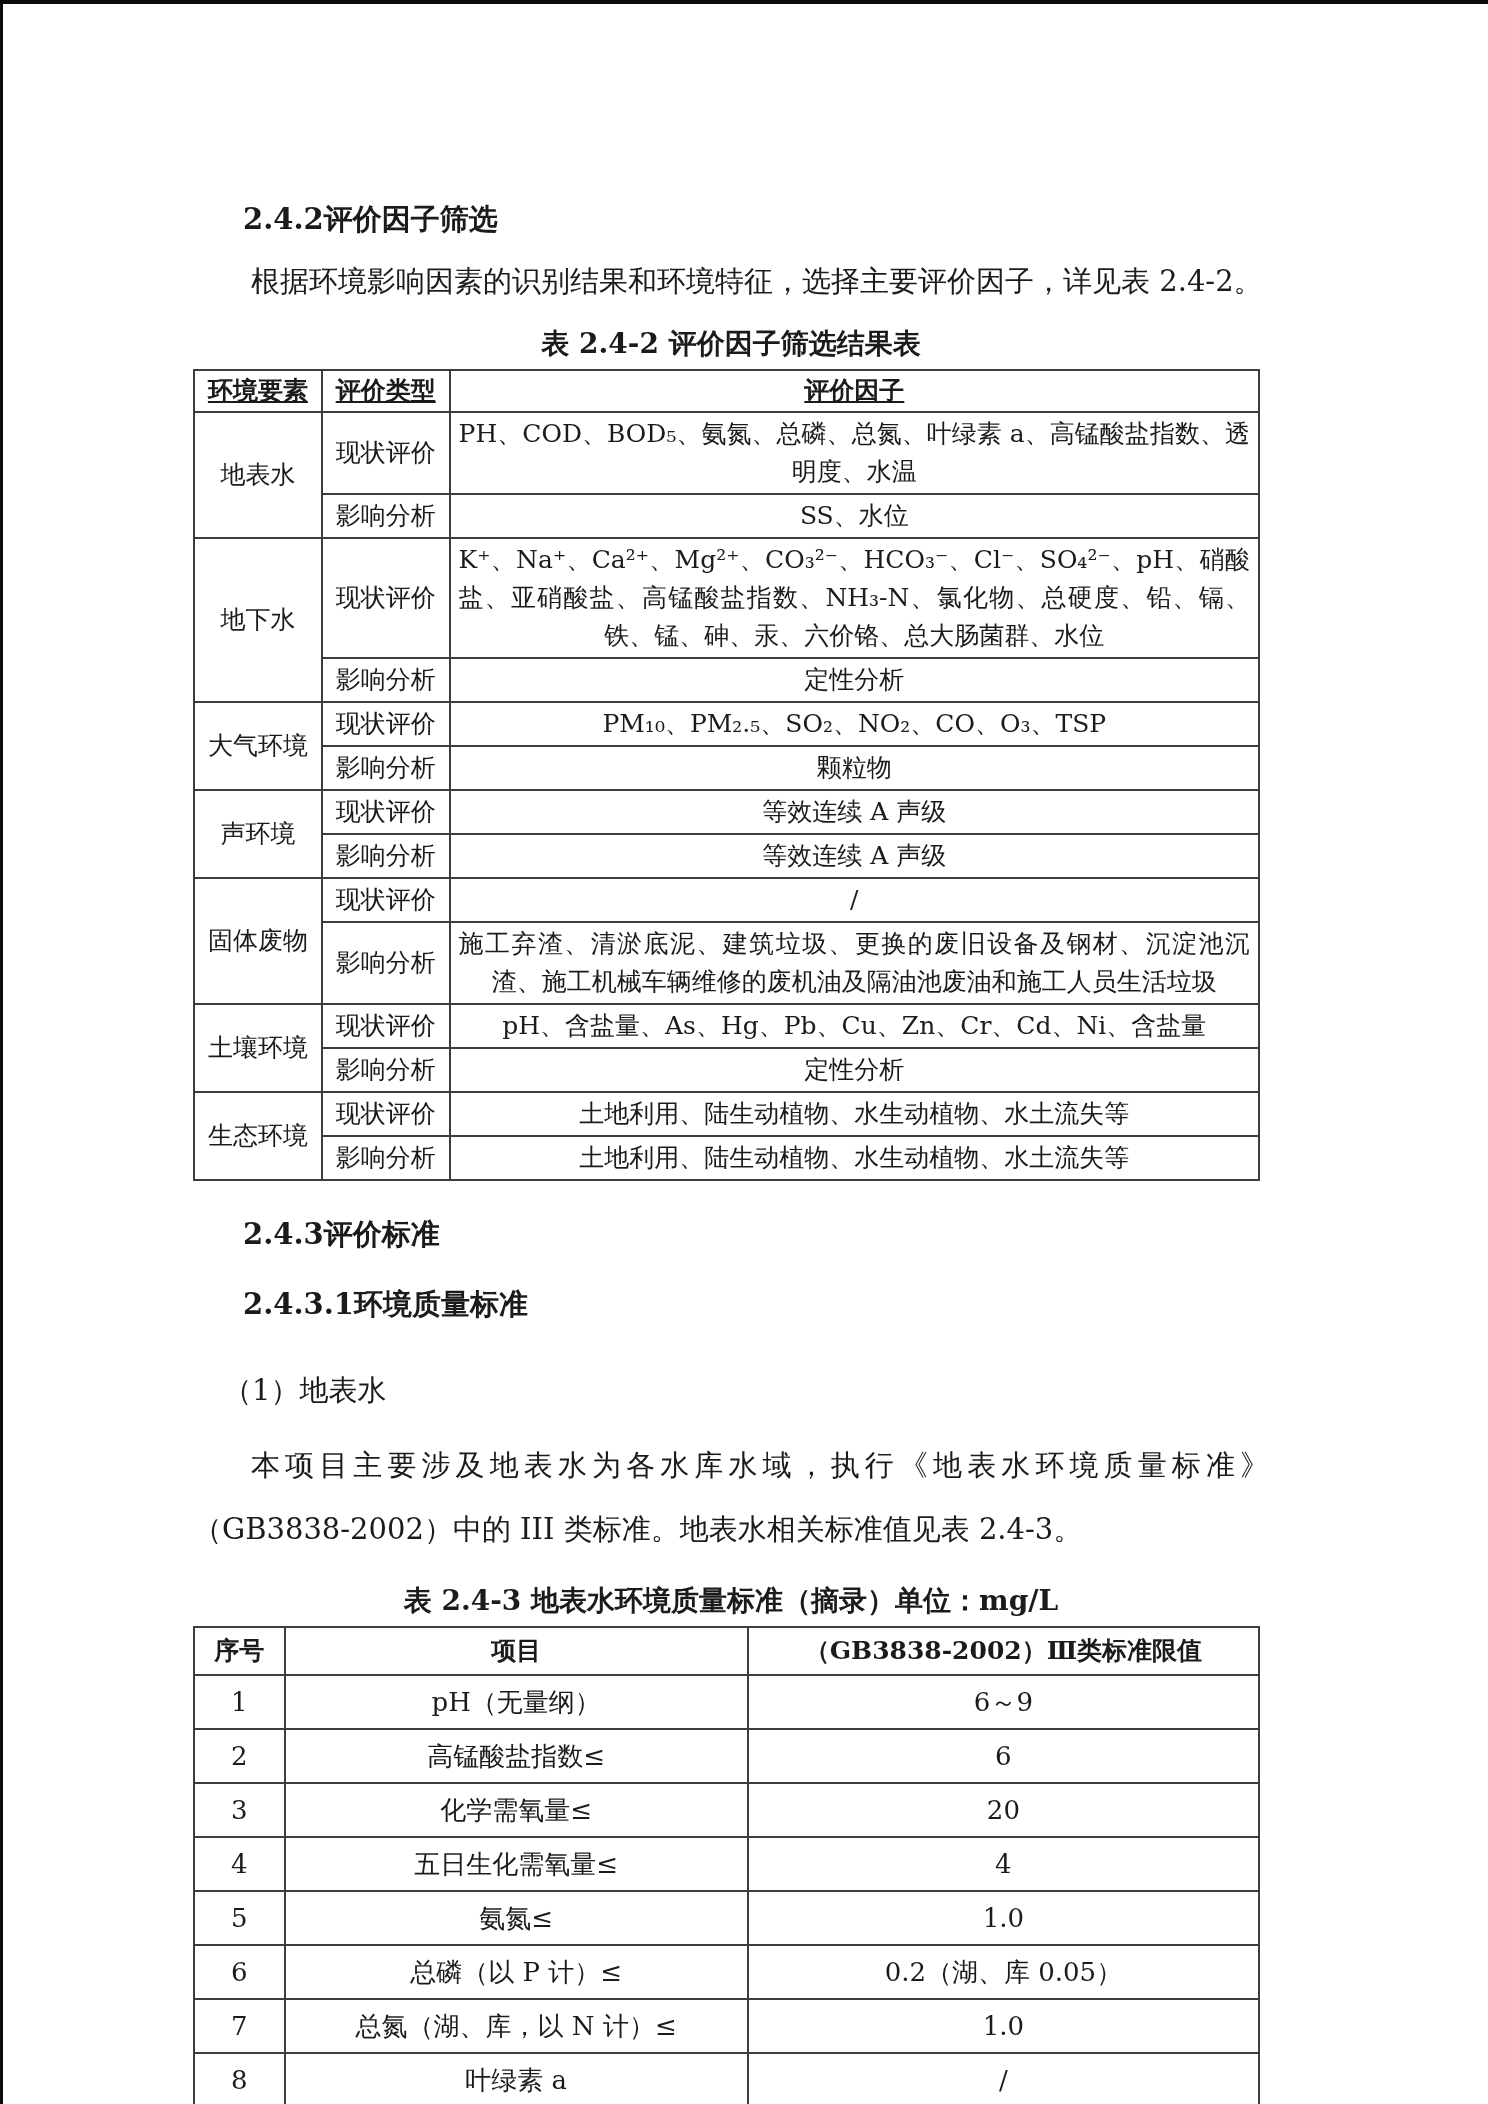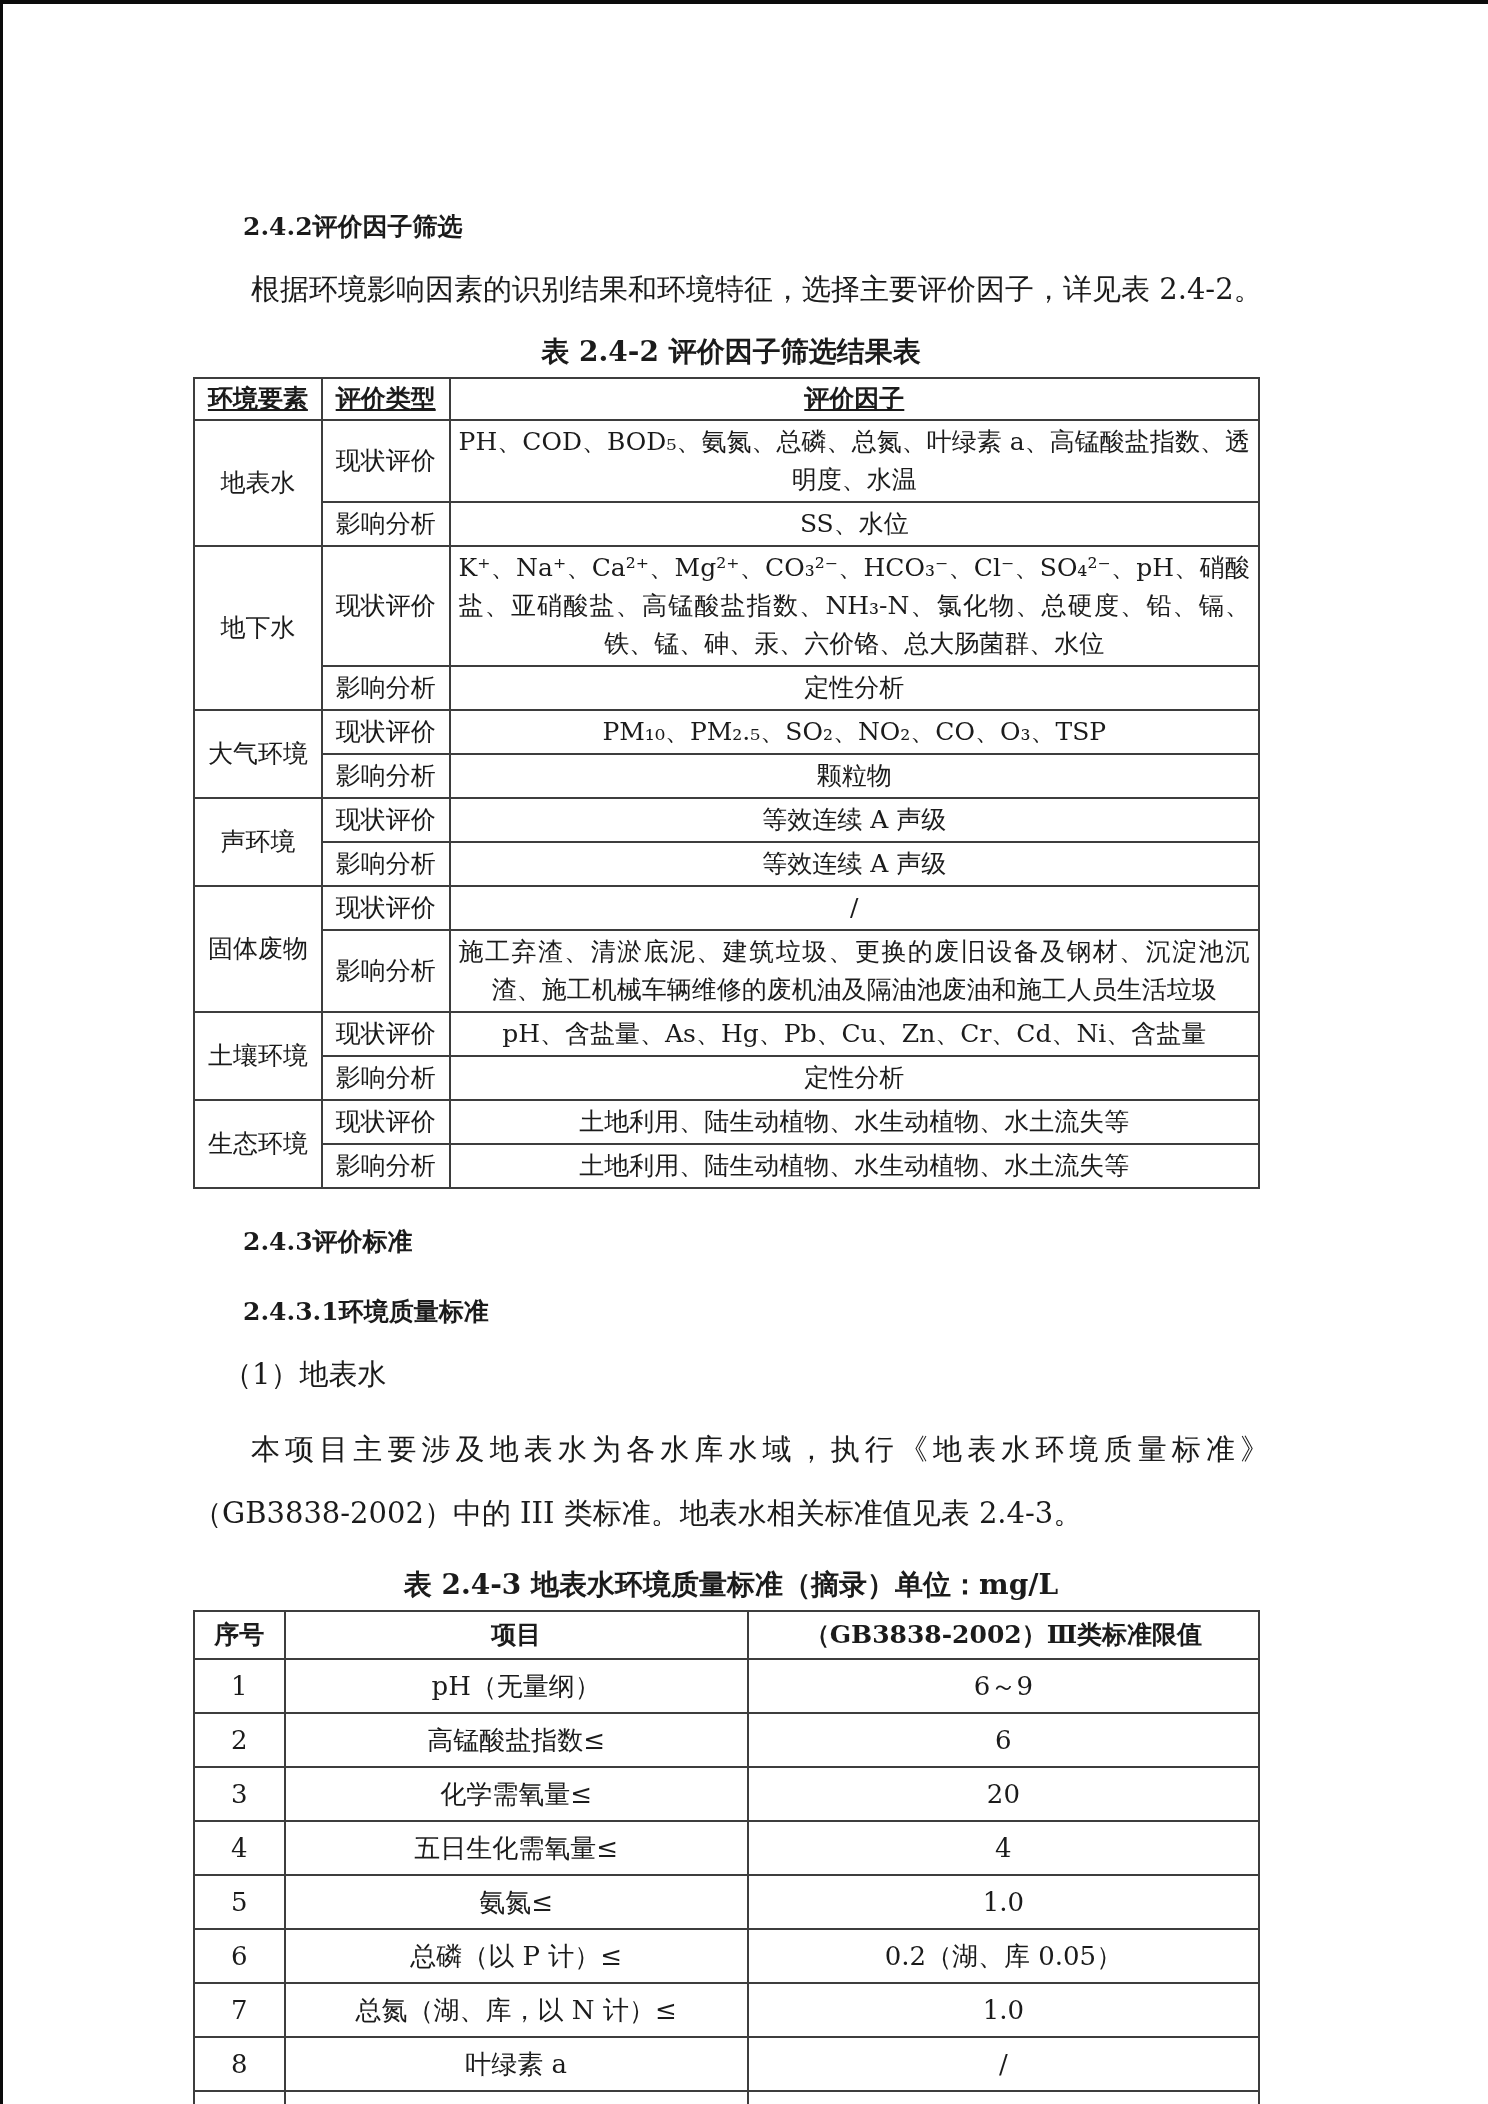--- a/index.html
+++ b/index.html
@@ -7,27 +7,27 @@
     width:1488px;height:2104px;position:relative;
     background:#ffffff;color:#1b1b1b;
     font-family:"DejaVu Serif","Liberation Serif",serif;
   }
   .edge-top{position:absolute;top:0;left:0;width:1488px;height:4px;background:#0b0b0b;}
   .edge-left{position:absolute;top:0;left:0;width:3px;height:2104px;background:#0b0b0b;}
   .content{
     position:absolute;top:0;left:193px;width:1076px;
     padding-top:200px;
   }
-  .h-num{font-weight:bold;font-size:25px;line-height:38px;margin:8px 0 0 50px;}
+  .h-num{font-weight:bold;font-size:29px;line-height:38px;margin:0 0 0 50px;}
   .h-243{margin-top:34px;}
   .h-2431{margin-top:32px;}
   p{margin:0;}
   .body-text{font-size:29px;line-height:46px;}
   .p1{margin-top:20px;text-indent:2em;}
-  .item-line{margin-top:22px;margin-left:30px;font-size:29px;line-height:42px;}
+  .item-line{margin-top:46px;margin-left:30px;font-size:29px;line-height:42px;}
   .p2{margin-top:22px;text-indent:2em;text-align:justify;line-height:64px;}
   .caption{font-size:28px;font-weight:bold;text-align:center;margin-top:22px;line-height:36px;}
   table{border-collapse:collapse;width:1067px;margin-top:7px;table-layout:fixed;}
   td,th{border:2px solid #3d3d3d;vertical-align:middle;}
   
   .t1 th{font-size:25px;font-weight:bold;padding:2px 4px;line-height:36px;text-align:center;text-decoration:underline;}
   .t1 td{font-size:25px;padding:2px 8px;line-height:38px;}
   .t1 .el,.t1 .tp{text-align:center;padding:2px 2px;}
   .t1 .fa{text-align:justify;text-align-last:center;}
   

